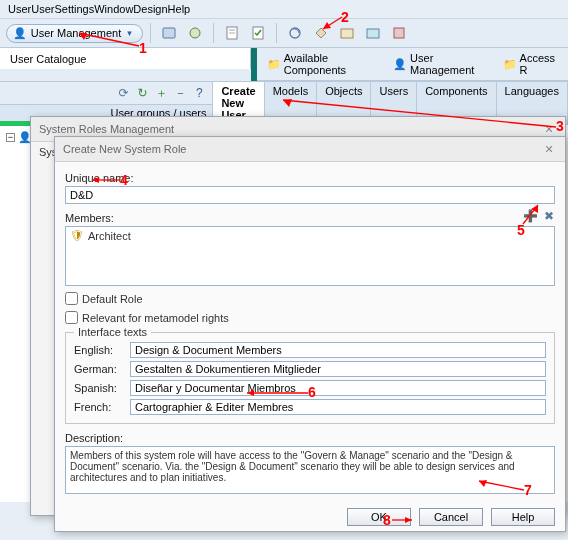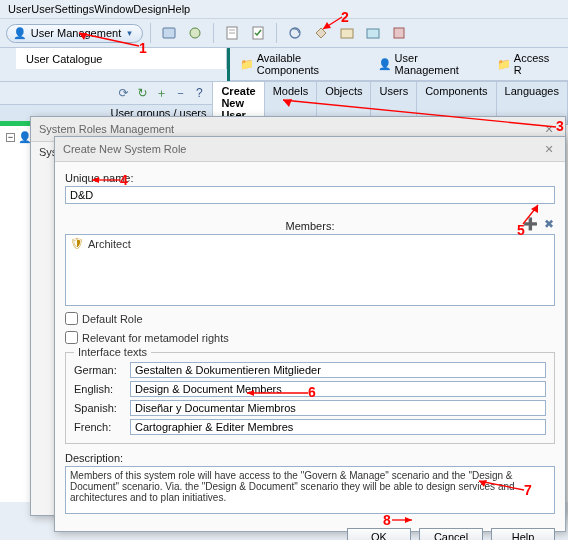--- a/index.html
+++ b/index.html
@@ -28,21 +28,21 @@
   .page-title { font-size: 18px; font-weight: bold; color: #113a6a; padding: 10px 14px; background: #fff; }
   
   .dialog { position: absolute; background: #f4f4f4; border: 1px solid #9aa7b5; box-shadow: 2px 2px 8px rgba(0,0,0,0.25); }
   .d1 { left: 30px; top: 116px; width: 536px; height: 400px; }
   .d2 { left: 54px; top: 136px; width: 512px; height: 396px; background: #fafafa; }
   .titlebar { display: flex; align-items: center; justify-content: space-between; padding: 4px 8px; background: #ececec; color: #666; border-bottom: 1px solid #d0d0d0; font-size: 11px; }
   .xbtn { width: 16px; height: 16px; display: flex; align-items: center; justify-content: center; cursor: pointer; color: #888; }
   .d2-body { padding: 6px 10px; color: #333; }
   .lbl { color: #222; margin-top: 4px; margin-bottom: 2px; }
   .txt { width: 100%; border: 1px solid #9bb2cd; padding: 2px 4px; background: #fff; font-size: 11px; }
-  .memb-box { border: 1px solid #9bb2cd; background: #fff; height: 72px; position: relative; }
+  .memb-box { border: 1px solid #9bb2cd; background: #fff; height: 60px; position: relative; }
   .memb-tools { position: absolute; right: -2px; top: -18px; display: flex; gap: 2px; }
   .memb-tools .mini { width: 16px; height: 16px; cursor: pointer; font-size: 12px; display:flex;align-items:center;justify-content:center; color:#5a7aa0;}
   .chk { display: flex; align-items: center; gap: 4px; margin-top: 6px; }
   .chk input { margin:0; }
   .group { border: 1px solid #c6c6c6; margin-top: 8px; padding: 6px 8px 8px; position: relative; }
   .group-title { position: absolute; top: -7px; left: 8px; background: #fafafa; padding: 0 4px; color: #333; }
   .form-row { display: flex; align-items: center; gap: 6px; margin-top: 3px; }
   .form-row .flabel { width: 50px; color: #222; }
   .form-row input { flex: 1; border: 1px solid #9bb2cd; padding: 1px 4px; font-size: 11px; }
   .desc-box { width: 100%; height: 48px; border: 1px solid #9bb2cd; background: #fff; padding: 3px 4px; font-size: 10px; color: #333; resize: none; font-family: inherit; }
@@ -124,21 +124,21 @@
       </svg>
     </div>
   <div class="icon-btn">
       <svg width="16" height="16">
         <rect x="3" y="3" width="10" height="10" fill="#e6c6c6" stroke="#a05a5a"></rect>
       </svg>
     </div>
 </div>
 
 <div style="display:flex; background:#e4ecf6; border-bottom:1px solid #b9c8da;">
-  <div style="width:230px; border-right:3px solid #0f766e;padding-left:16px;">
+  <div style="width:257px; border-right:6px solid #0f766e;">
     <div class="panel-tab active">
       <span>User Catalogue</span>
     </div>
   </div>
   <div class="main-tabs" style="flex:1;gap:8px;">
     <div class="mt">
         <span class="folder-icon"></span>
         <span>Available Components</span>
       </div>
     <div class="mt">
@@ -196,21 +196,21 @@
 
 <div class="dialog d2">
   <div class="titlebar">
     <span>Create New System Role</span>
     <div class="xbtn">✕</div>
   </div>
   <div class="d2-body">
     <div class="lbl">Unique name:</div>
     <input class="txt" value="D&amp;D" style="">
 
-    <div class="lbl" style="margin-top:16px;text-align:center;">Members:</div>
+    <div class="lbl" style="margin-top:8px;">Members:</div>
     <div style="position:relative;">
       <div class="memb-tools">
         <div class="mini">➕</div>
         <div class="mini">✖</div>
       </div>
       <div class="memb-box">
         <div style="padding:2px 4px; display:flex; align-items:center; gap:4px;">
           <span class="role-icon"></span>
           <span>Architect</span>
         </div>
@@ -222,26 +222,26 @@
       <span>Default Role</span>
     </label>
     <label class="chk">
       <input type="checkbox" style="">
       <span>Relevant for metamodel rights</span>
     </label>
 
     <div class="group">
       <div class="group-title">Interface texts</div>
       <div class="form-row">
+          <div class="flabel">English:</div>
+          <input value="Design &amp; Document Members" style="">
+        </div>
+      <div class="form-row">
           <div class="flabel">German:</div>
           <input value="Gestalten &amp; Dokumentieren Mitglieder" style="">
-        </div>
-      <div class="form-row">
-          <div class="flabel">English:</div>
-          <input value="Design &amp; Document Members" style="">
         </div>
       <div class="form-row">
           <div class="flabel">Spanish:</div>
           <input value="Diseñar y Documentar Miembros" style="">
         </div>
       <div class="form-row">
           <div class="flabel">French:</div>
           <input value="Cartographier &amp; Editer Membres" style="">
         </div>
     </div>

